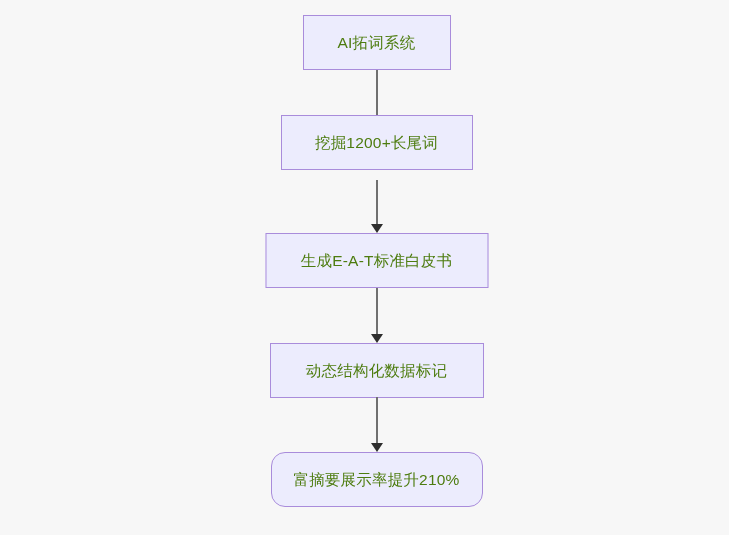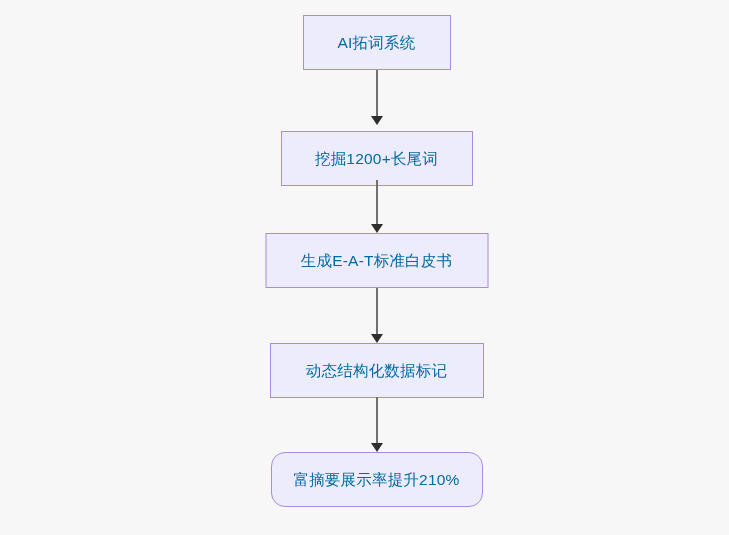--- a/index.html
+++ b/index.html
@@ -26,27 +26,27 @@
     display: flex;
     align-items: center;
     justify-content: center;
     height: 55px;
     left: 50%;
     transform: translateX(-50%);
     margin-left: 12px;
   }
   .node-label {
     font-size: 15.5px;
-    color: #0369a1;
+    color: #4d7c0f;
     line-height: 1;
     letter-spacing: 0.2px;
     white-space: nowrap;
   }
   .node-1 { width: 148px; top: 15px; }
-  .node-2 { width: 192px; top: 131px; }
+  .node-2 { width: 192px; top: 115px; }
   .node-3 { width: 223px; top: 233px; text-align: right; }
   .node-4 { width: 214px; top: 343px; text-align: right; }
   .node-5 { width: 212px; top: 452px; border-radius: 14px; }
 
   .edge {
     position: absolute;
     left: 50%;
     transform: translateX(-50%);
     margin-left: 12px;
     width: 16px;

